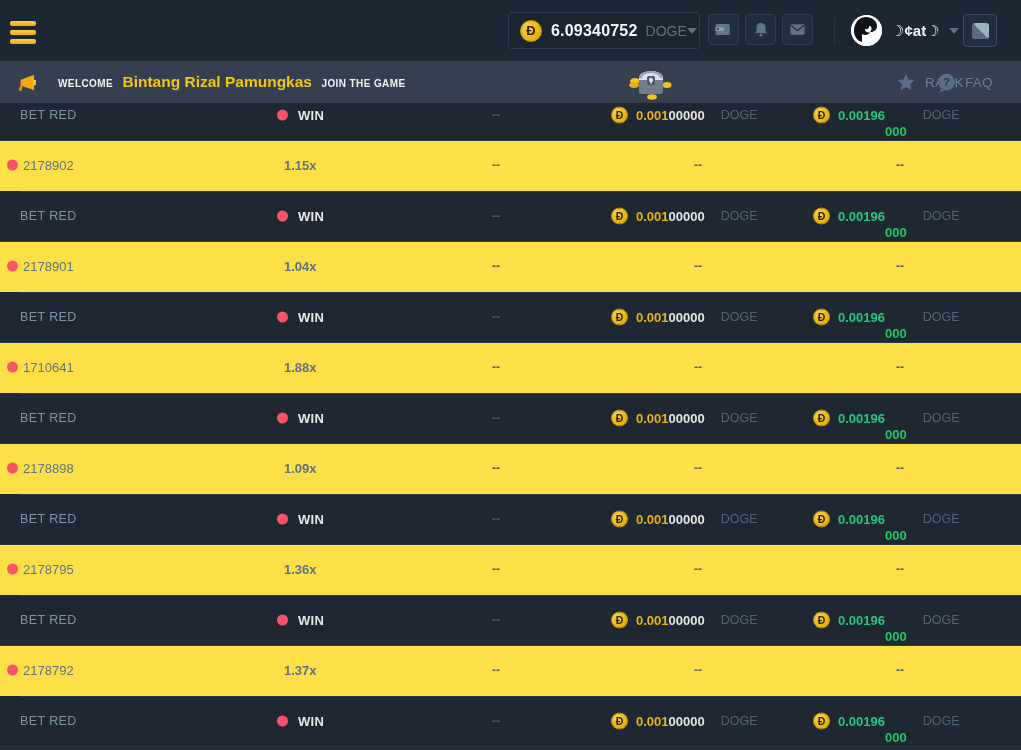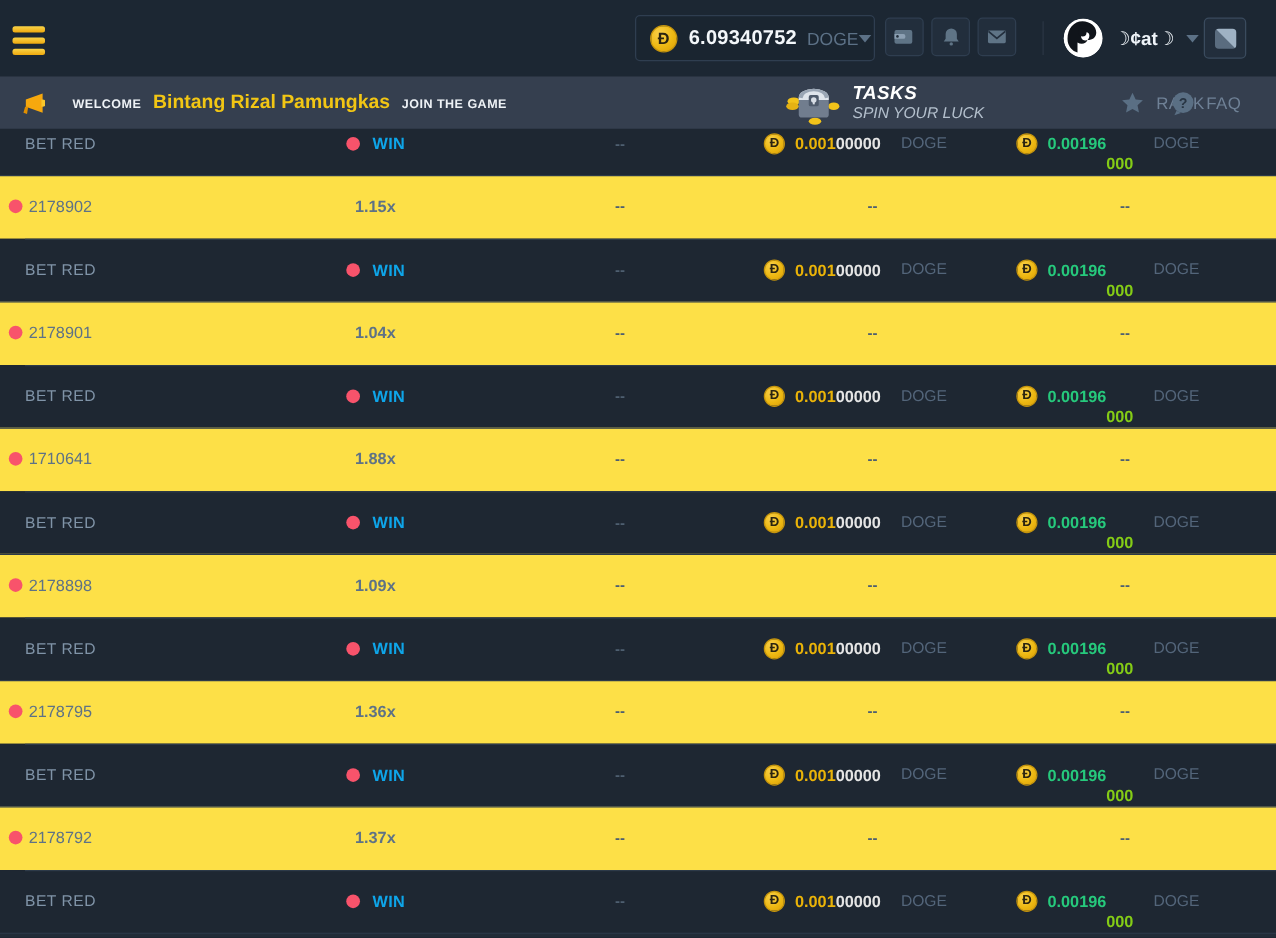--- a/index.html
+++ b/index.html
@@ -98,37 +98,37 @@
   .row.bet::before { left:20px; }
   .row.round::before { left:0; }
   .row:first-child::before { display:none; }
   .sliver { height:4px; background:#222c38; border-top:1px solid #2d3a49; }
 
   .c { position:absolute; top:50%; transform:translateY(-50%); white-space:nowrap; }
   .dot { width:11px; height:11px; border-radius:50%; background:#f8536b; }
 
   .bet-label { left:20px; color:#8094a8; font-size:12.5px; letter-spacing:.4px; }
   .win-group { left:277px; display:flex; align-items:center; gap:10px; }
-  .win-text { color:#0ea5e9; font-weight:bold; font-size:13px; letter-spacing:.3px; }
+  .win-text { color:#e5e5e5; font-weight:bold; font-size:13px; letter-spacing:.3px; }
   .rdot { left:7px; }
   .rid { left:23px; color:#5e7286; font-size:13px; }
   .mult { left:284px; color:#5e7286; font-weight:bold; font-size:13px; }
   .dash { color:#4e5f70; font-size:12px; font-weight:bold; }
   .dash.p1 { left:492px; }
   .dash.p2 { left:694px; }
   .dash.p3 { left:896px; }
   .amt { display:flex; align-items:center; }
   .amt.bet-amt { left:611px; }
   .amt.profit-amt { left:813px; }
   .amt .main { font-weight:bold; font-size:13px; margin-left:8px; }
   .amt .trail { font-weight:bold; font-size:13px; }
   .amt.bet-amt .main { color:#eab308; }
   .amt.bet-amt .trail { color:#e5e5e5; }
   .amt.profit-amt .main { color:#26c97c; }
-  .amt.profit-amt .trail { color:#84cc16;margin-top:32px; }
+  .amt.profit-amt .trail { color:#22c55e;margin-top:32px; }
   .amt .unit { color:#53657a; font-size:12.5px; margin-left:16px; }
 </style>
 </head>
 <body>
 
 <div class="header">
 
   <div class="hamburger">
     <span></span>
     <span></span>
@@ -203,24 +203,20 @@
       <ellipse cx="6" cy="21" rx="5" ry="3" fill="#e5b213"></ellipse>
       <ellipse cx="39" cy="21" rx="4.5" ry="3" fill="#f2c31a"></ellipse>
       <ellipse cx="24" cy="33" rx="5" ry="2.8" fill="#f2c31a"></ellipse>
       <rect x="11" y="12" width="24" height="18" rx="2.5" fill="#717d8e"></rect>
       <path d="M11 14a12 7 0 0 1 24 0v2H11z" fill="#dfe5ec"></path>
       <path d="M11 14a12 7 0 0 1 24 0l-3 .5a9 5.5 0 0 0-18 0z" fill="#9aa6b5"></path>
       <rect x="19" y="12" width="8" height="9" rx="1.5" fill="#4e5a6b"></rect>
       <circle cx="23" cy="16" r="2.2" fill="#d7dde5"></circle>
       <rect x="22.2" y="16.5" width="1.6" height="3" fill="#d7dde5"></rect>
     </svg>
-    <span class="tasks-text">
-      <div class="tasks-title">TASKS</div>
-      <div class="tasks-subtitle">SPIN YOUR LUCK</div>
-    </span>
   </div>
 
   <div class="rank-group">
     <svg width="22" height="21" viewBox="0 0 24 24">
       <path fill="#5a6f84" d="M12 2.5l2.9 6.1 6.6.8-4.9 4.6 1.3 6.5L12 17.3l-5.9 3.2 1.3-6.5L2.5 9.4l6.6-.8z"></path>
     </svg>
     <span class="banner-label">RANK</span>
   </div>
 
   <div class="faq-group">

